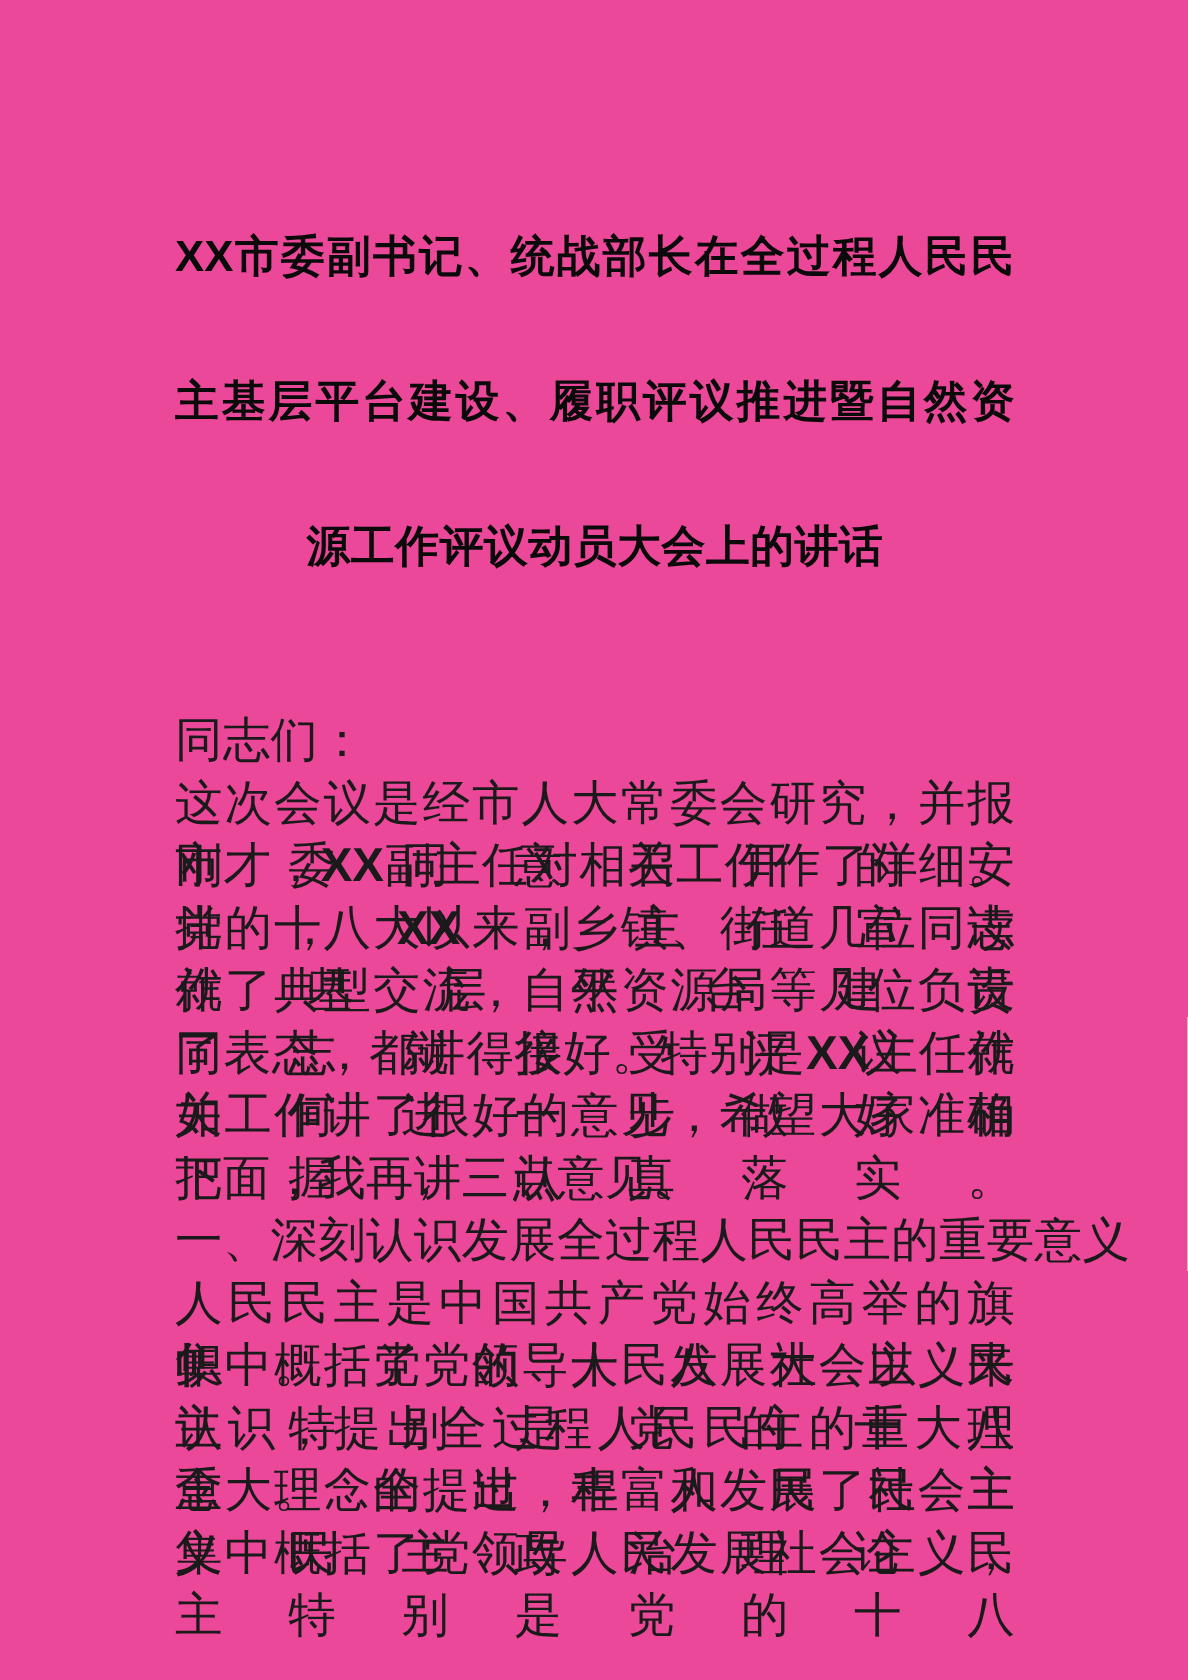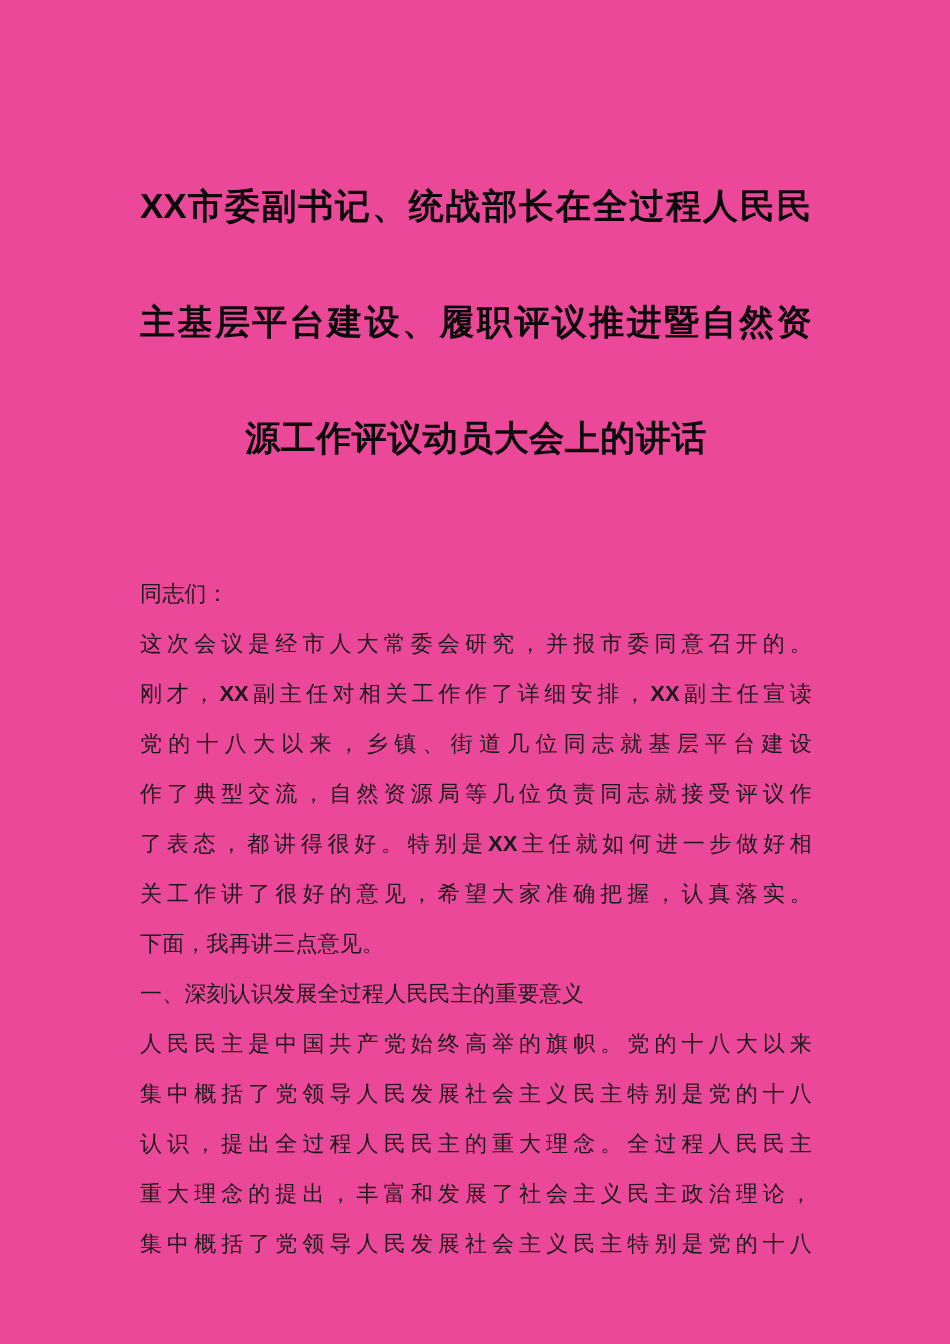--- a/index.html
+++ b/index.html
@@ -60,21 +60,21 @@
     text-align: right;
     text-align-last: center;
   }
 
   
   .body-block {
     margin: 0;
     padding: 0;
     padding-top: 72px;
     font-family: "Liberation Serif", "DejaVu Serif", serif;
-    font-size: 22px;
+    font-size: 38px;
     line-height: 50px;
     color: #1a1a1a;
   }
 
   .bline {
     display: block;
     margin: 0;
     padding: 0;
     height: 50px;
     line-height: 50px;

